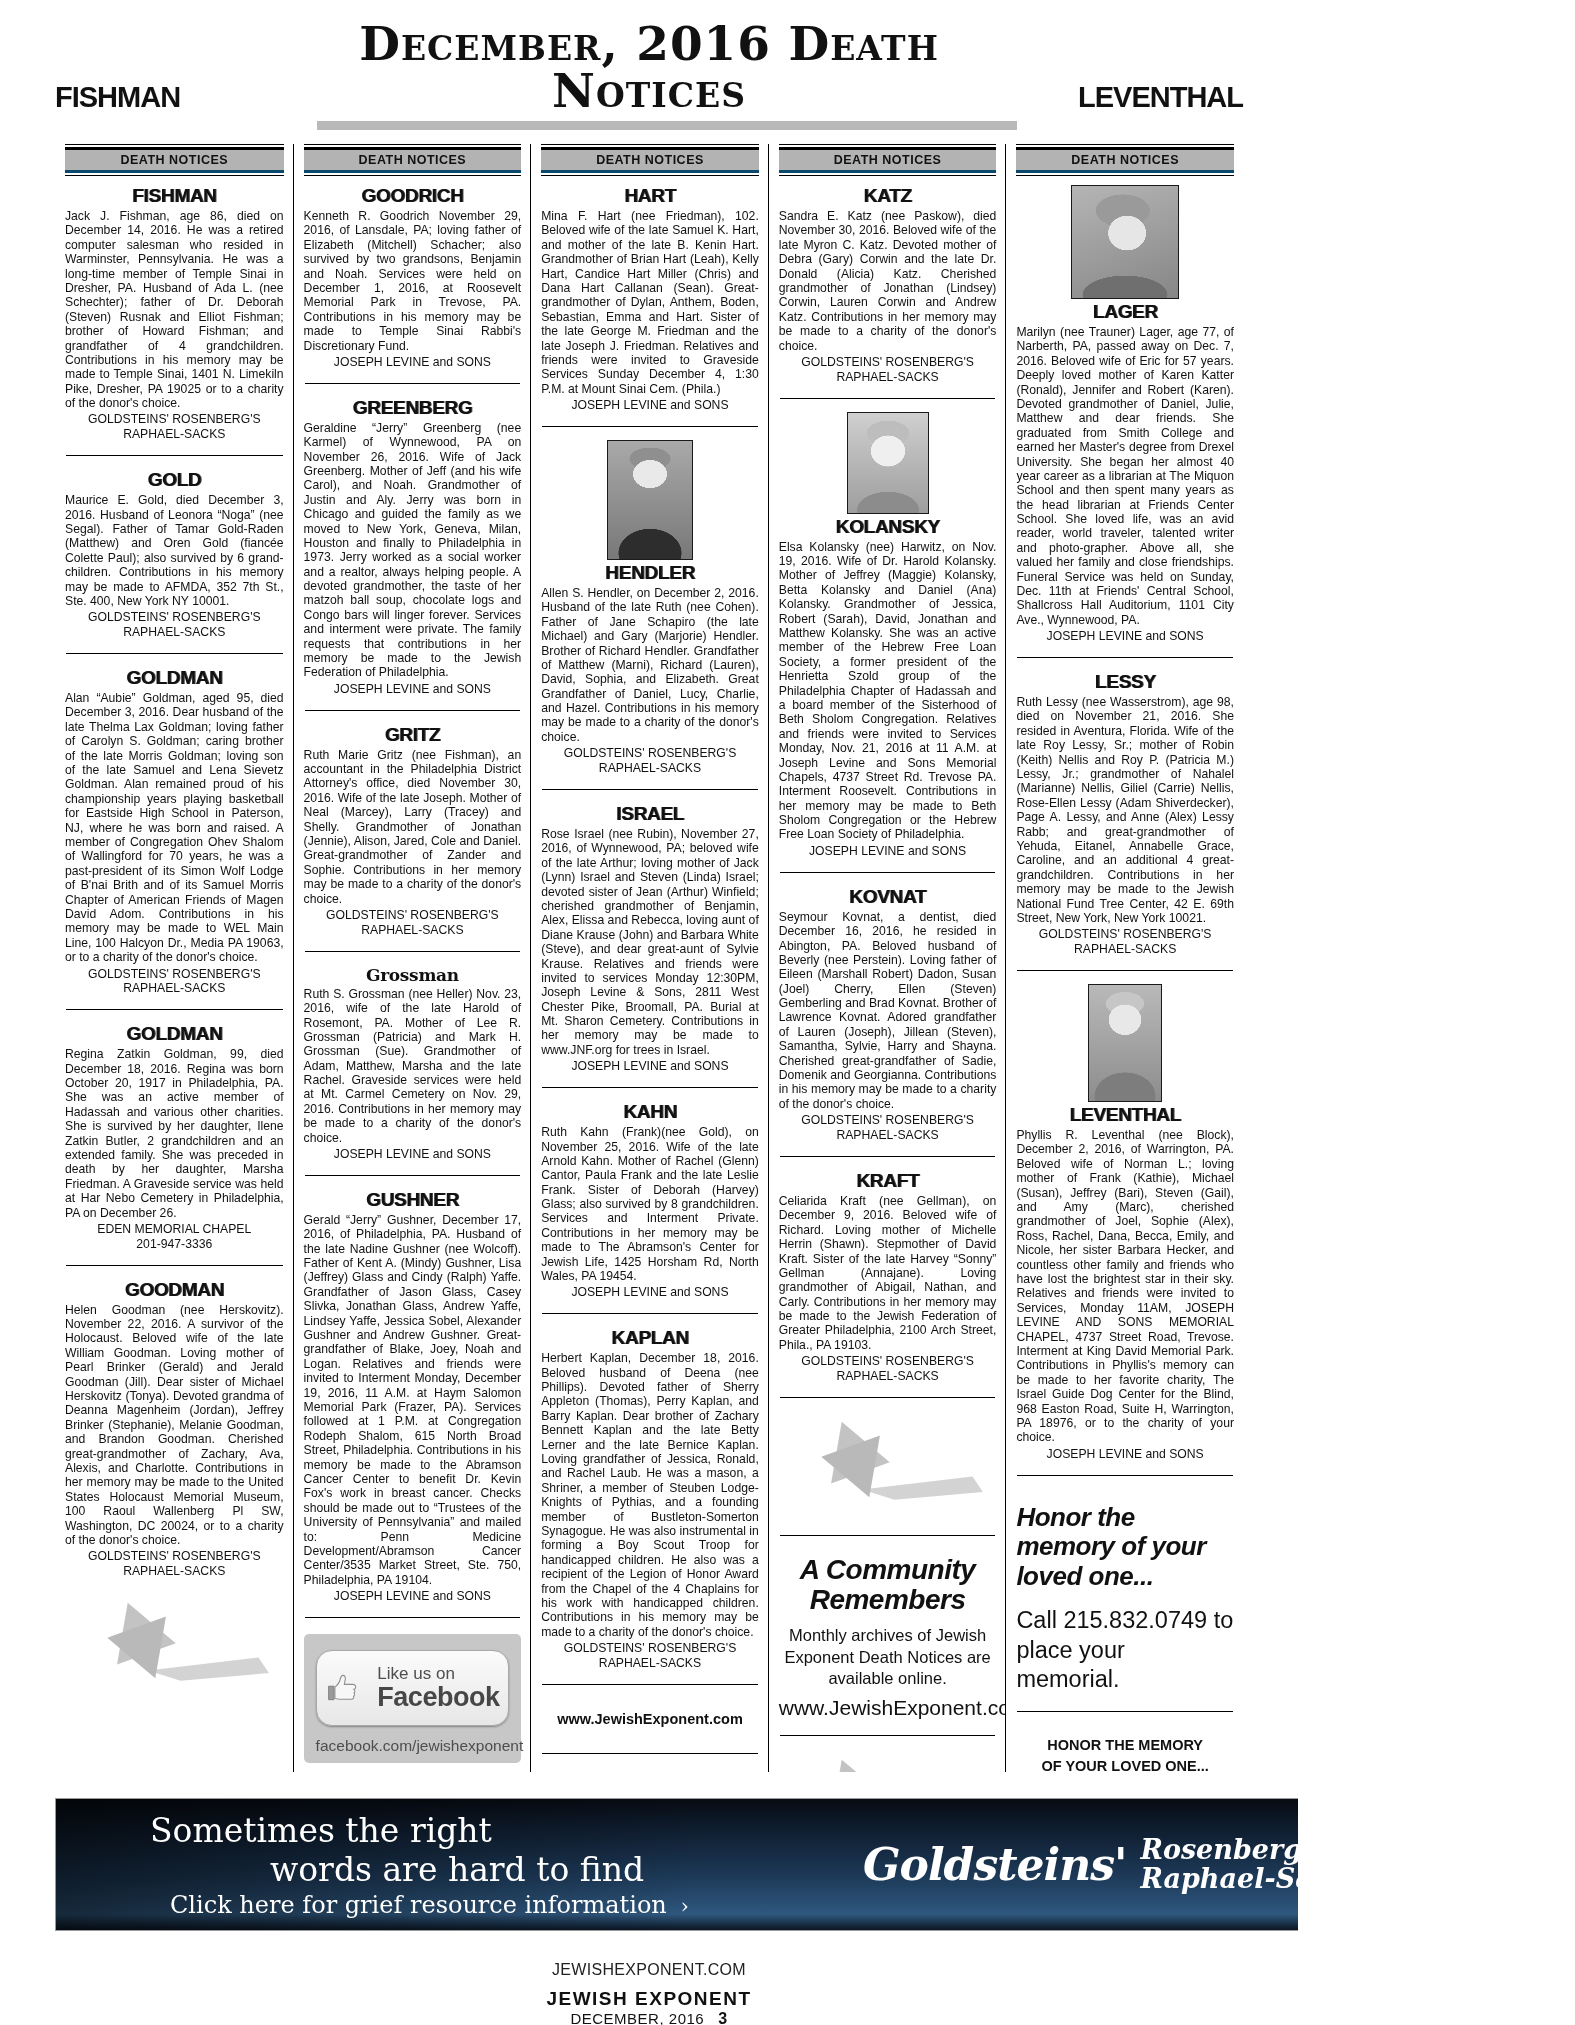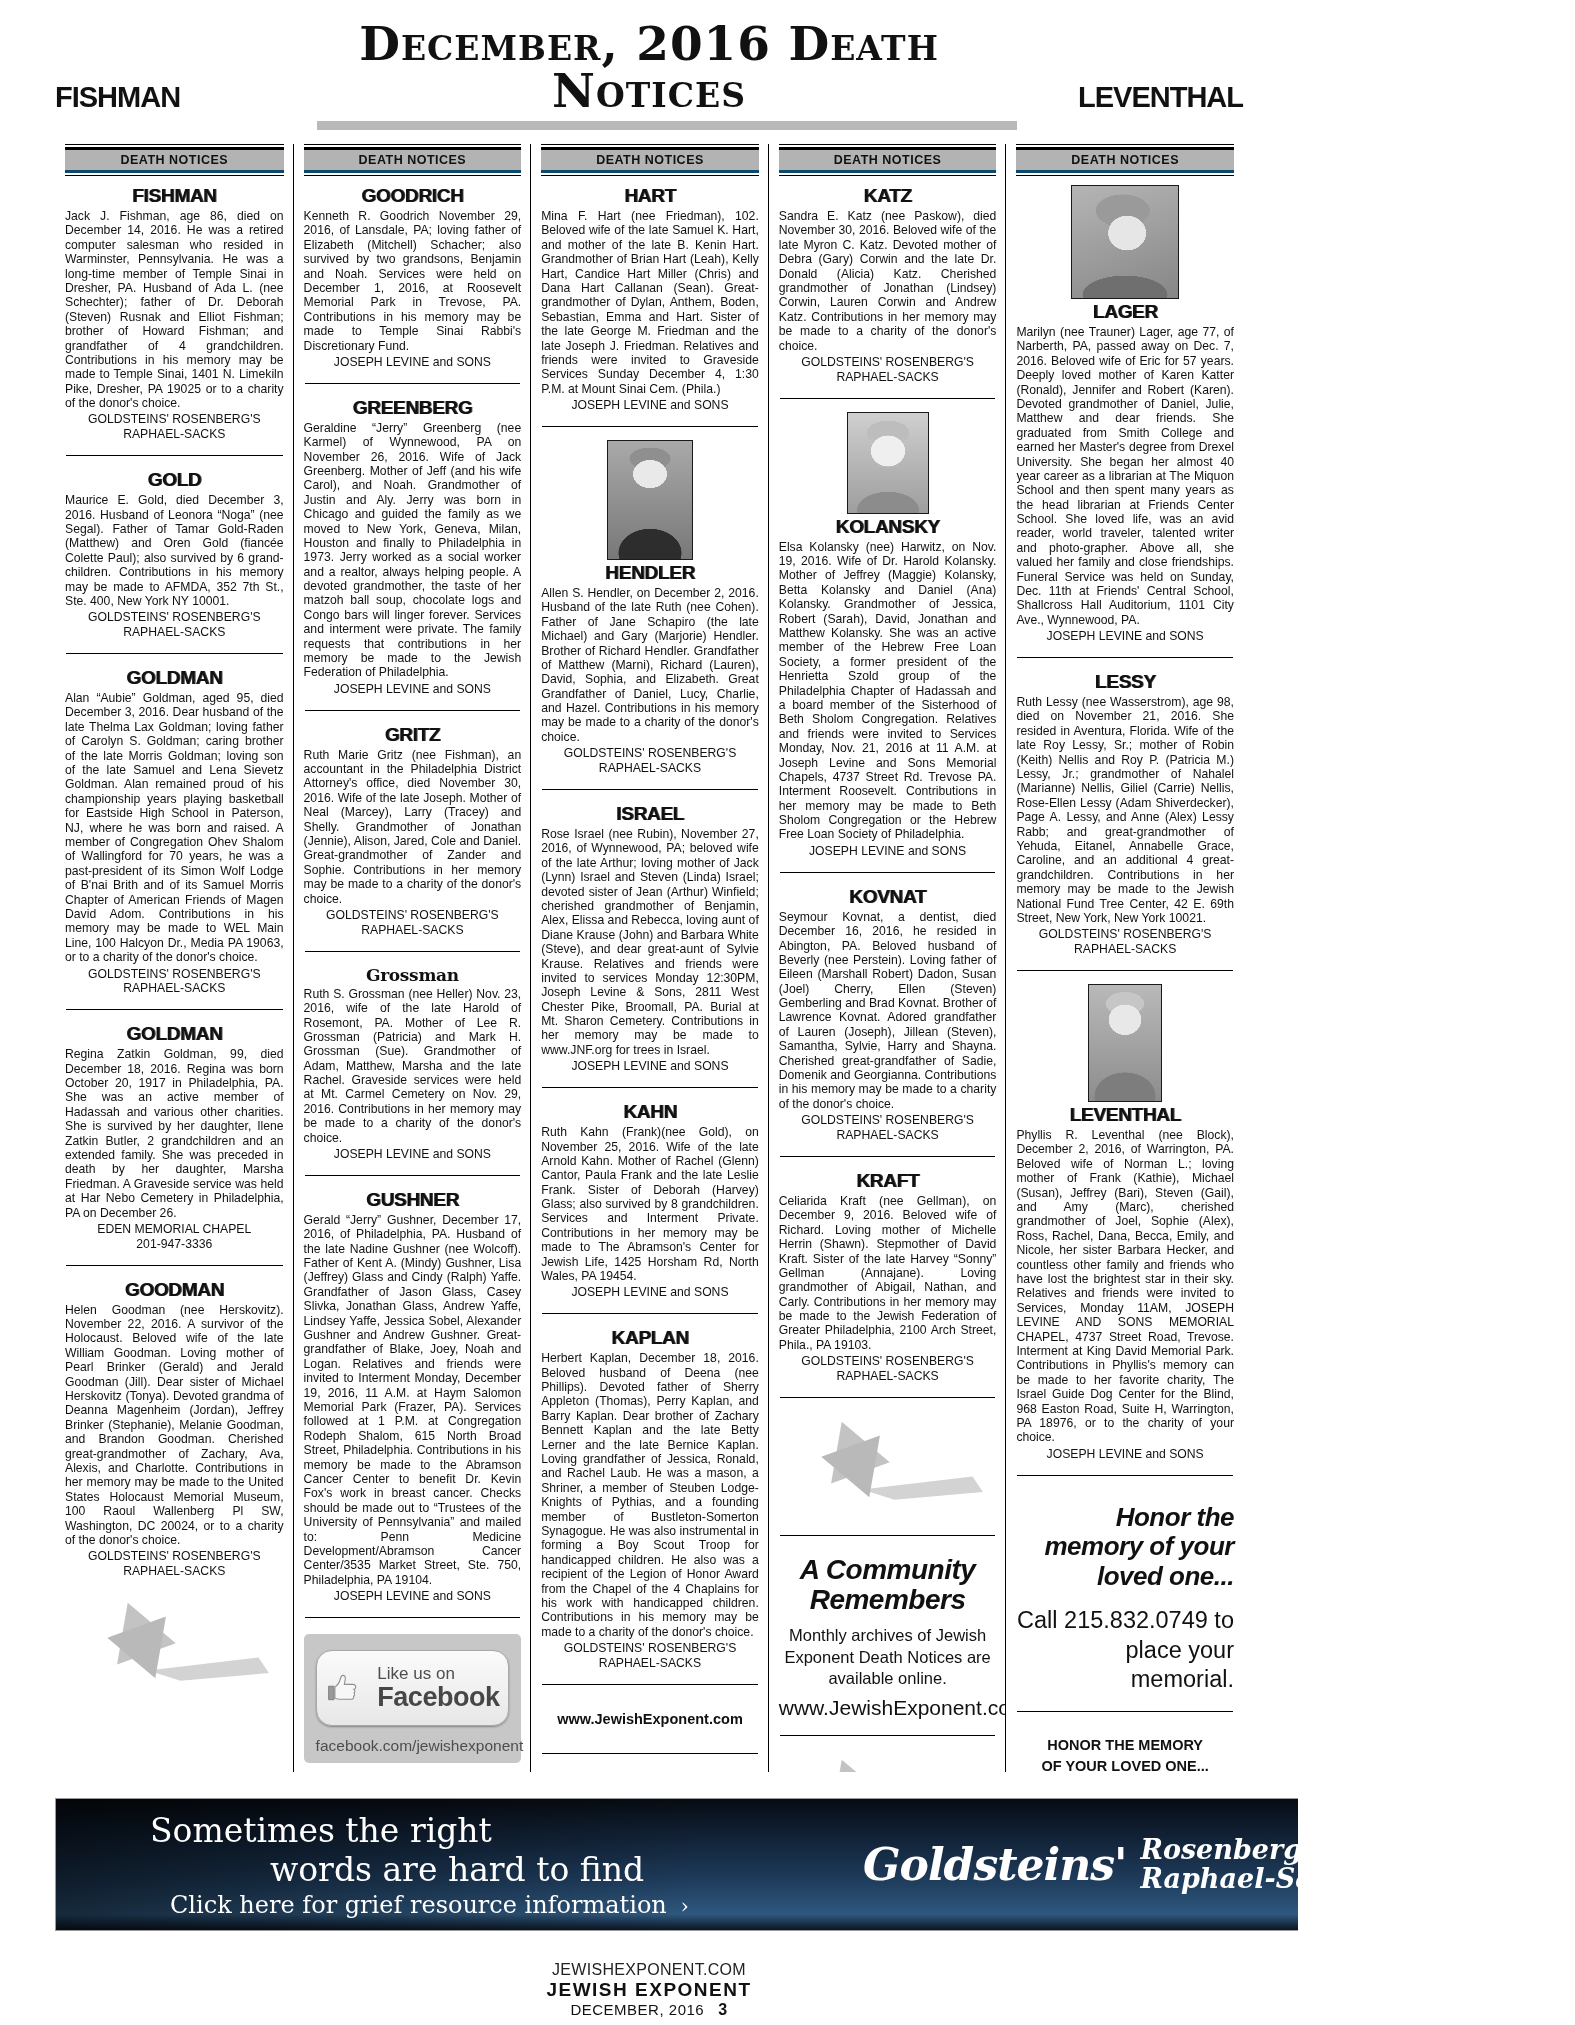--- a/index.html
+++ b/index.html
@@ -68,21 +68,21 @@
   
   .web-line { text-align:center; font-weight:bold; font-size:14.5px; padding:13px 0; }
 
   
   .community { text-align:center; padding:6px 0 2px; }
   .community-title { font-size:28px; font-weight:bold; font-style:italic; line-height:1.08; letter-spacing:-.5px; }
   .community-sub { font-size:16.5px; line-height:1.3; margin-top:10px; }
   .community-url { font-size:21px; margin-top:6px; }
 
   
-  .honor { text-align:right; padding:14px 0 4px; }
+  .honor { text-align:left; padding:14px 0 4px; }
   .honor-title { font-size:26px; font-weight:bold; font-style:italic; line-height:1.15; letter-spacing:-.5px; }
   .honor-call { font-size:23.5px; line-height:1.25; margin-top:14px; }
   .honor-small { text-align:center; font-weight:bold; font-size:14.5px; line-height:1.4; padding:10px 0; }
 
   
   .banner { width:1437px; height:133px; margin:26px auto 0; padding:0 34px 0 24px;
     background: linear-gradient(100deg, rgba(0,0,0,.55), rgba(0,0,0,0) 45%),
       linear-gradient(180deg,#070b12 0%, #0e1b2c 20%, #1d3a59 60%, #2f587f 88%, #0b1623 100%);
     display:flex; align-items:center; justify-content:space-between; color:#fff;
     border:1px solid #9a9a9a; }
@@ -93,21 +93,21 @@
   .banner-arrow { font-size:20px; margin-left:14px; }
   .banner-logo { display:flex; align-items:center; gap:14px; font-family:"DejaVu Serif", serif; font-style:italic; }
   .logo-main { font-size:44px; font-weight:bold; letter-spacing:-1px; }
   .logo-stack { display:flex; flex-direction:column; line-height:1.05; font-size:27px; font-weight:bold; }
   .logo-inc { font-size:13px; font-style:normal; letter-spacing:1px; }
 
   
   .footer { display:flex; align-items:center; margin:30px 22px 0;flex-direction:column; }
   .footer > div { flex:1; }
   .footer-left { font-size:16px; color:#222; letter-spacing:.3px; }
-  .footer-center { text-align:right; font-weight:bold; font-size:19px; letter-spacing:1.5px; }
+  .footer-center { text-align:right; font-weight:bold; font-size:19px; letter-spacing:1.5px;margin-top:9px; }
   .footer-right { text-align:right; font-size:15px; letter-spacing:.5px; }
   .footer-page { font-weight:bold; margin-left:14px; font-size:16px; }
 </style>
 </head>
 <body>
 
 <div class="page">
 
   <div class="masthead">
     <div class="corner-name">FISHMAN</div>

